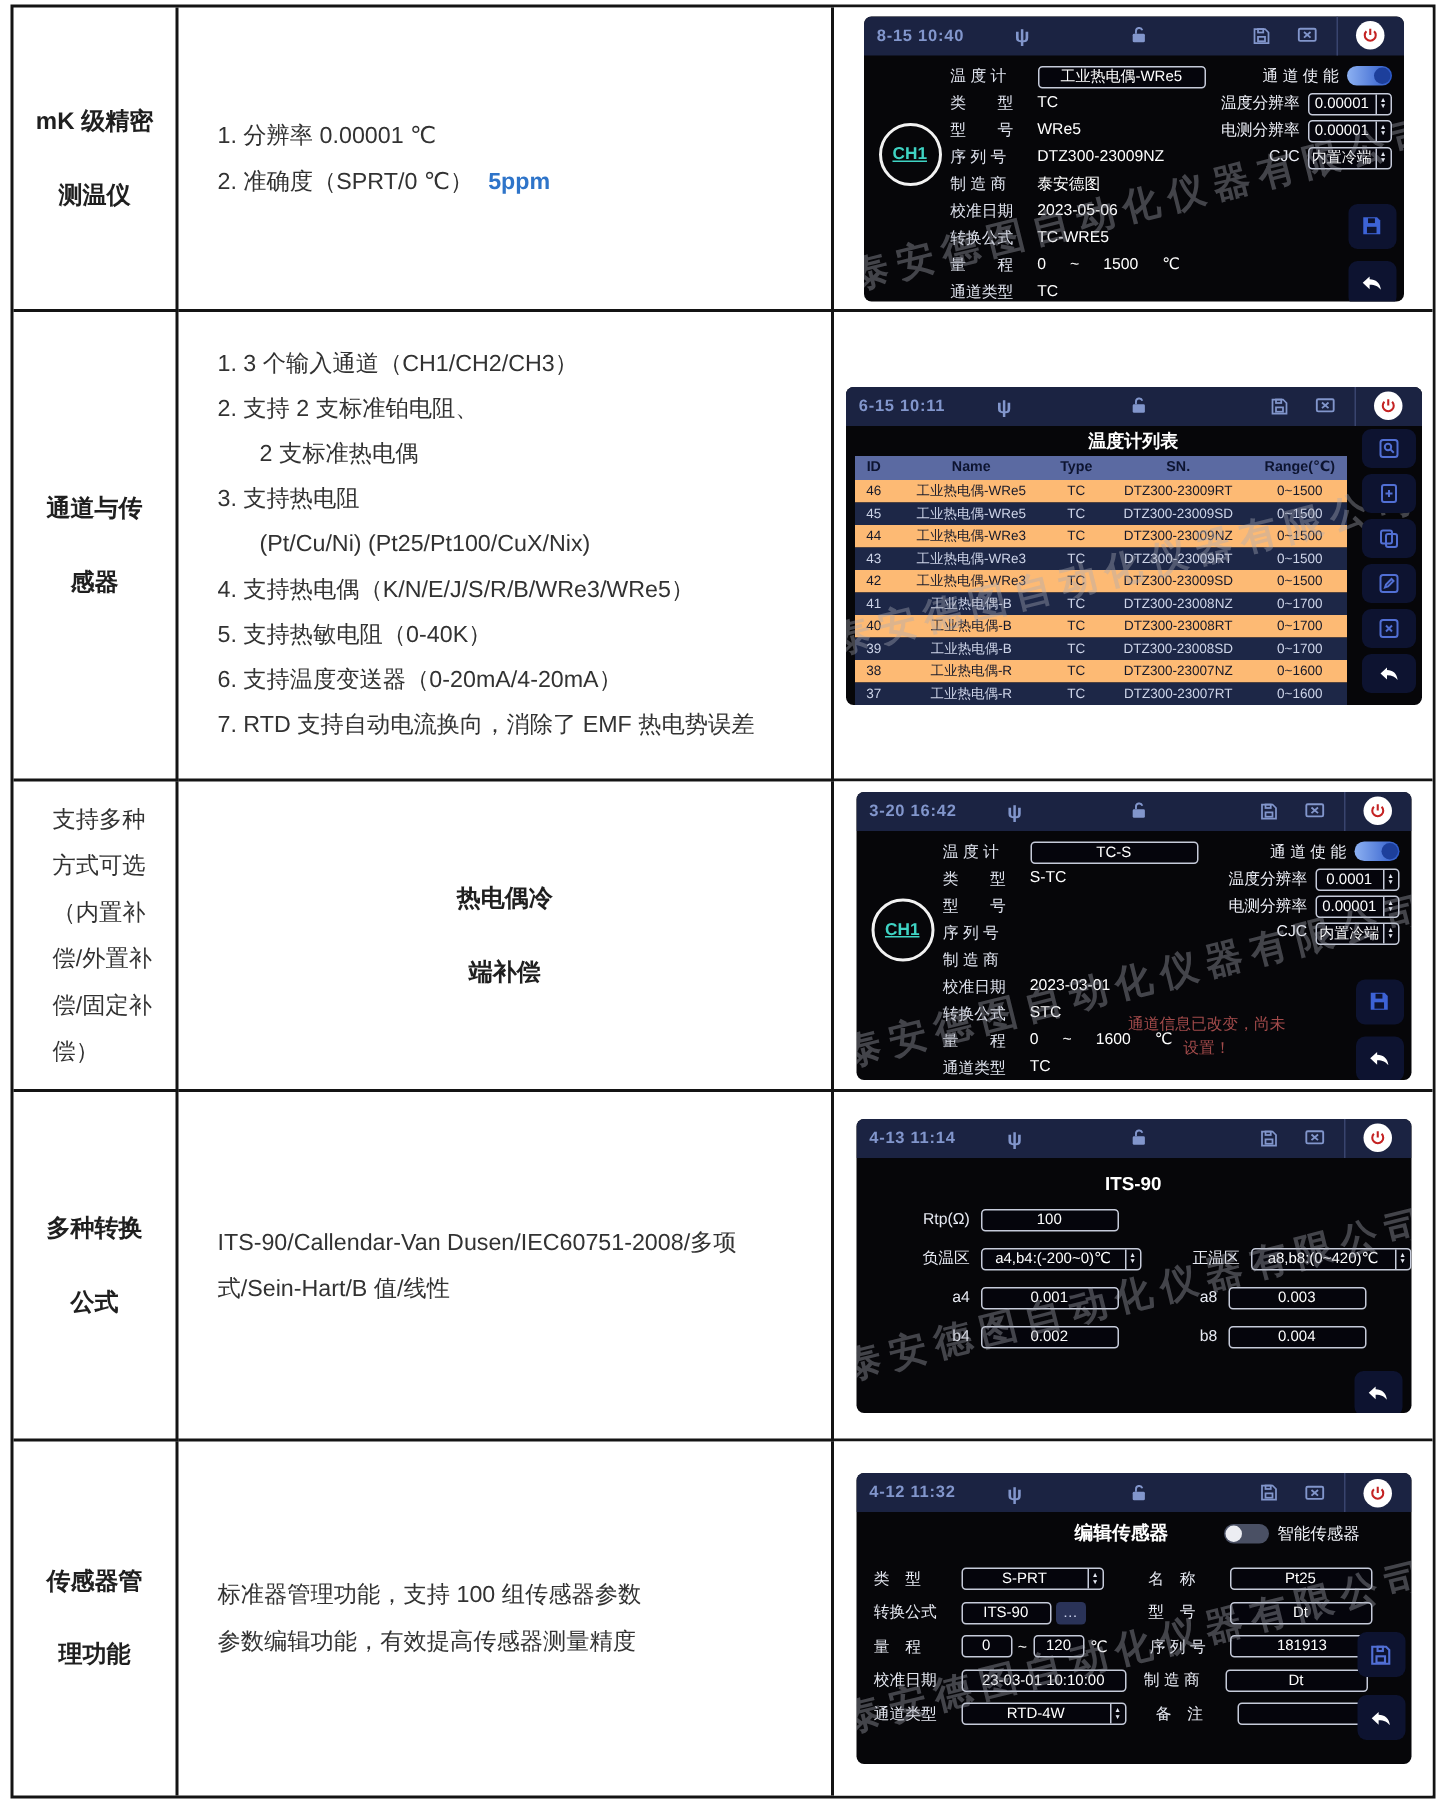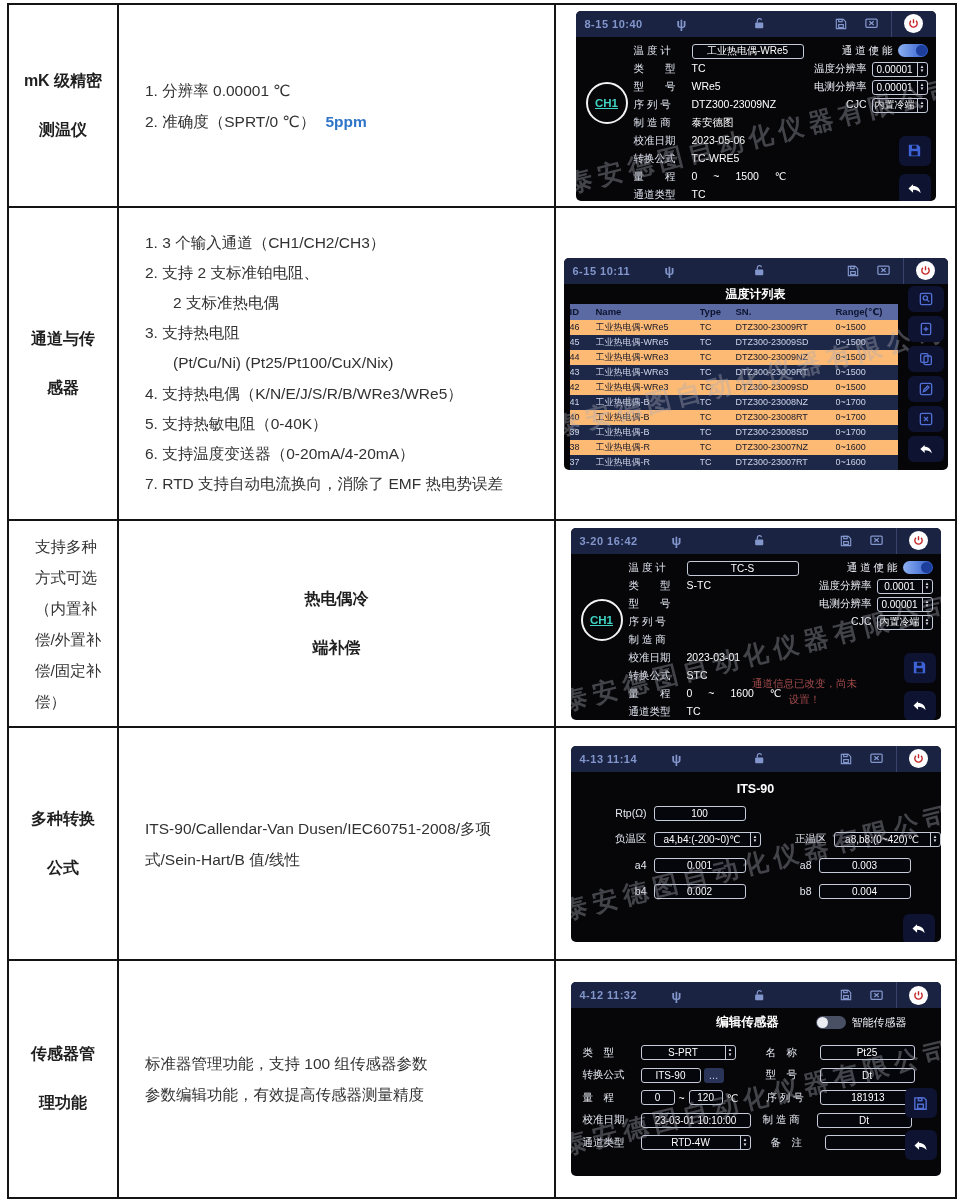--- a/index.html
+++ b/index.html
@@ -63,21 +63,21 @@
   .rng-num{color:#fff;margin-right:16px;}
   .warn{position:absolute;right:56px;top:114px;width:160px;text-align:center;color:#a34b4b;font-size:10.5px;line-height:1.6;z-index:6;}
 
   
   .list-title{text-align:center;font-size:12px;font-weight:bold;color:#fff;height:20px;line-height:20px;}
   .tbl{margin-left:6px;width:328px;font-size:9px;}
   .tr{display:flex;height:15px;align-items:center;}
   .tr.head{background:#5b6aa2;color:#0d1430;font-weight:bold;height:16px;font-size:9.5px;}
   .tr.even{background:#fdba74;color:#16192a;}
   .tr.odd{background:#1d2747;color:#cdd4e8;}
-  .td{overflow:hidden;white-space:nowrap;}
+  .td{text-align:center;overflow:hidden;white-space:nowrap;}
   .c0{width:26px;} .c1{width:104px;} .c2{width:36px;} .c3{width:100px;} .c4{width:62px;}
   .toolbar{position:absolute;right:4px;top:2px;display:flex;flex-direction:column;gap:4px;z-index:6;}
   .tb-btn{width:36px;height:26px;background:#0d1330;border-radius:6px;display:flex;align-items:center;justify-content:center;}
 
   
   .p4-title{text-align:center;font-size:12.5px;font-weight:bold;color:#fff;margin:10px 0 10px 0;}
   .p4-row{display:flex;align-items:center;margin:0 0 11px 24px;}
   .lab4{width:52px;text-align:right;margin-right:7px;color:#e6e9f2;flex:none;}
   .lab4b{width:52px;text-align:right;margin:0 7px 0 14px;color:#e6e9f2;flex:none;}
 

